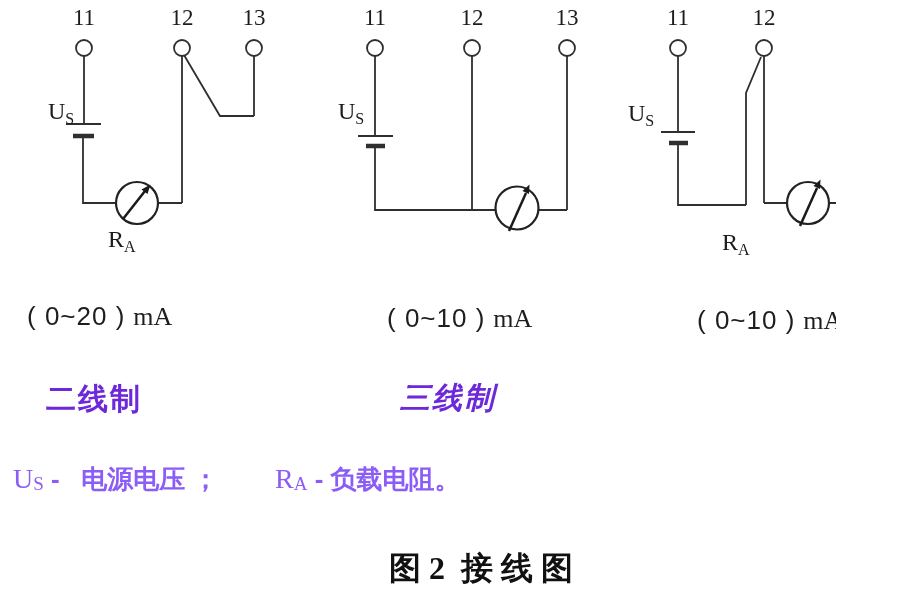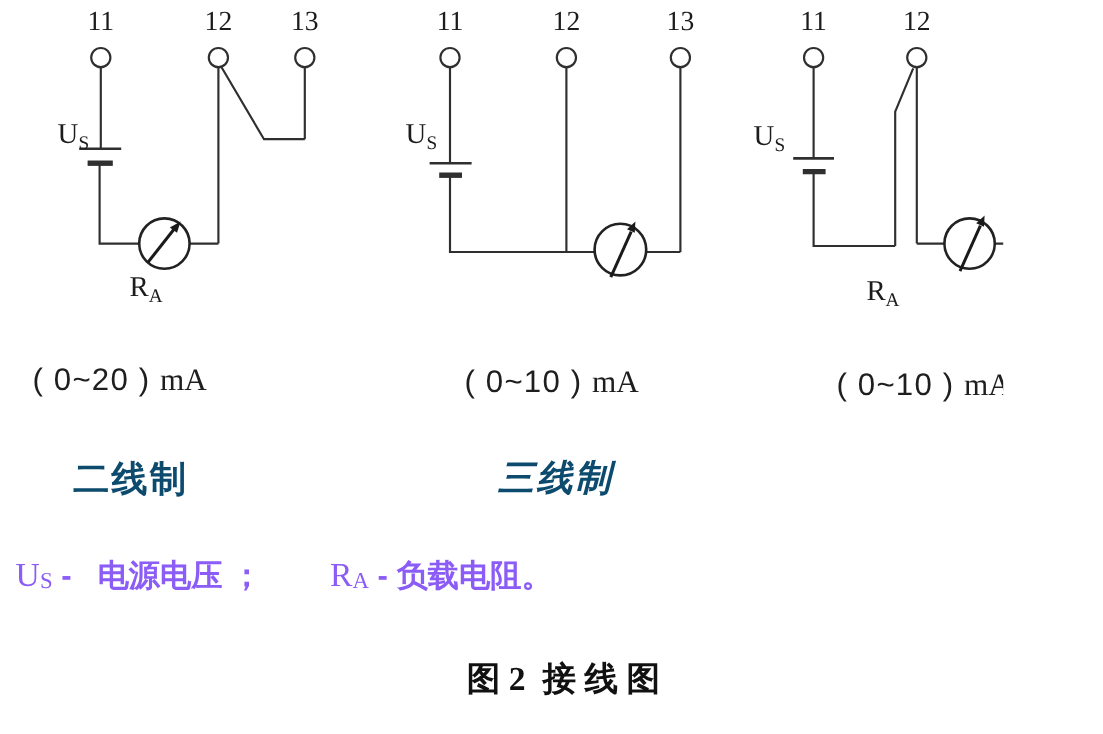--- a/index.html
+++ b/index.html
@@ -12,25 +12,25 @@
   .needle{stroke:#1a1a1a;stroke-width:2.5;}
   .arrowhead{fill:#1a1a1a;stroke:none;}
   .batt-long{stroke:#2f2f2f;stroke-width:2.2;}
   .batt-short{stroke:#2f2f2f;stroke-width:4.5;}
   .t-label{font-family:"Liberation Serif","DejaVu Serif",serif;font-size:23px;fill:#1c1c1c;text-anchor:middle;}
   .s-label{font-family:"Liberation Serif","DejaVu Serif",serif;font-size:24px;fill:#1c1c1c;}
   .sub{font-size:16px;}
   .abs{position:absolute;white-space:pre;}
   .range{font-size:26px;letter-spacing:1px;color:#1e1e1e;}
   .range .ru{font-family:"Liberation Serif","DejaVu Serif",serif;margin-left:8px;letter-spacing:0;}
-  .wiretype{font-size:30px;font-weight:600;letter-spacing:2px;color:#0c4a6e;margin-left:15px;}
+  .wiretype{font-size:30px;font-weight:600;letter-spacing:2px;color:#6d28d9;}
   .legend{font-size:26px;font-weight:600;color:#8b5cf6;}
   .legend .sym{font-family:"Liberation Serif","DejaVu Serif",serif;font-weight:400;font-size:28px;}
   .legend sub{font-family:"Liberation Serif","DejaVu Serif",serif;font-weight:400;font-size:19px;vertical-align:-0.12em;}
-  .caption{font-size:28px;font-weight:700;color:#111111;font-family:"Liberation Serif","DejaVu Serif",serif;}
+  .caption{font-size:32px;font-weight:700;color:#111111;font-family:"Liberation Serif","DejaVu Serif",serif;}
 </style>
 </head>
 <body>
 
 <div id="page">
 
   <svg width="919" height="270" viewBox="0 0 919 270">
 
     <g>
       <text class="t-label" x="84" y="25">11</text>

